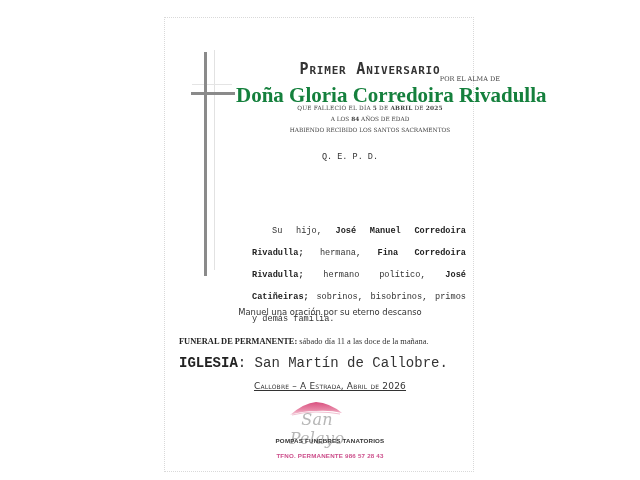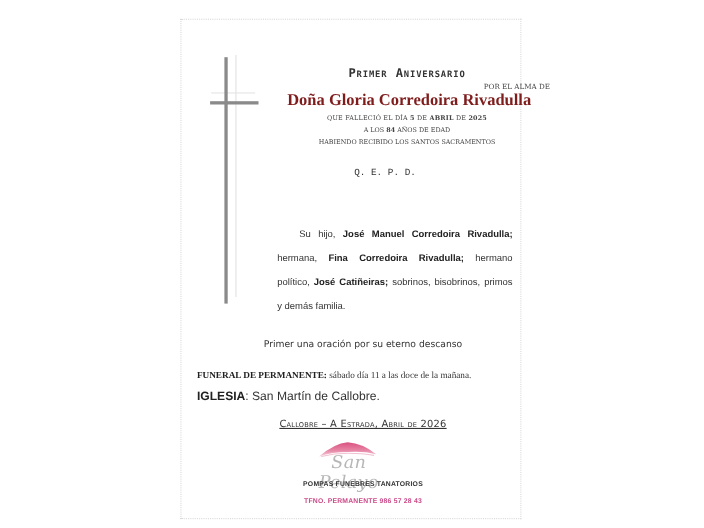--- a/index.html
+++ b/index.html
@@ -12,42 +12,42 @@
     border: 1px dotted #d9d9d9; box-sizing: border-box;
   }
   .cross-v { position: absolute; left: 204px; top: 52px; width: 3px; height: 224px; background: #8a8a8a; }
   .cross-h { position: absolute; left: 191px; top: 92px; width: 44px; height: 3px; background: #8a8a8a; }
   .ghost-v { position: absolute; left: 214px; top: 50px; width: 1px; height: 220px; background: #e2e2e2; }
   .ghost-h { position: absolute; left: 192px; top: 84px; width: 40px; height: 1px; background: #e4e4e4; }
 
   .abs { position: absolute; white-space: nowrap; }
   .center { text-align: center; }
   .title-small-caps {
-    left: 240px; width: 260px; top: 60px; font-size: 11px; letter-spacing: 0.8px;
+    left: 240px; width: 260px; top: 60px; font-size: 15px; letter-spacing: 0.8px;
     font-variant: small-caps; font-weight: bold; color: #333;
     font-family: "DejaVu Sans Mono", monospace;
   }
   .por-alma { left: 240px; width: 260px; top: 75px; font-size: 6.5px; color: #444; text-align: right; }
-  .name { left: 236px; width: 272px; top: 83px; font-size: 15px; font-weight: bold; color: #7f1d1d; font-family: "Liberation Serif", serif; }
+  .name { left: 236px; width: 272px; top: 83px; font-size: 21px; font-weight: bold; color: #15803d; font-family: "Liberation Serif", serif; }
   .fallecio { left: 240px; width: 260px; top: 105px; font-size: 5.8px; color: #444; letter-spacing: 0.2px; }
   .age { left: 240px; width: 260px; top: 116px; font-size: 5.8px; color: #444; }
   .sacr { left: 240px; width: 260px; top: 127px; font-size: 5.8px; color: #444; }
   .qepd { left: 300px; width: 100px; top: 152px; font-size: 8.5px; color: #333; font-family: Liberation Mono, monospace; }
 
   .family {
-    position: absolute; left: 252px; top: 201px; width: 214px;
-    font-family: Liberation Sans, sans-serif; font-size: 8.6px; line-height: 22px; color: #333;
+    position: absolute; left: 252px; top: 220px; width: 214px;
+    font-family: Liberation Mono, monospace; font-size: 8.6px; line-height: 22px; color: #333;
     text-align: justify;
   }
   .family .indent { display: inline-block; width: 20px; }
   .family b { color: #222; }
 
   .ruegan { left: 200px; width: 260px; top: 307px; font-size: 8.4px; color: #333; font-family: "DejaVu Sans", sans-serif; }
   .funeral { left: 179px; top: 337px; font-size: 8.4px; color: #333; font-family: "Liberation Serif", serif; }
-  .iglesia { left: 179px; top: 355px; font-size: 11px; color: #333; font-family: Liberation Sans, sans-serif; }
+  .iglesia { left: 179px; top: 355px; font-size: 14px; color: #333; font-family: Liberation Mono, monospace; }
   .funeral b, .iglesia b { color: #222; }
 
   .place { left: 200px; width: 260px; top: 381px; font-size: 9px; color: #333; font-family: "DejaVu Sans", sans-serif; font-variant: small-caps; letter-spacing: 0.2px; text-decoration: underline; }
 
   .logo { position: absolute; left: 286px; top: 399px; width: 60px; height: 34px; }
   .logo-text {
     position: absolute; left: 286px; top: 410px; width: 62px; text-align: center;
     font-family: "DejaVu Serif", serif; font-style: italic; font-size: 16px; color: #b7b7b7; letter-spacing: 0.3px;
   }
   .pompas { left: 230px; width: 200px; top: 437px; font-size: 6.2px; font-weight: bold; color: #333; font-family: "Liberation Sans", sans-serif; letter-spacing: 0.2px; }
@@ -72,21 +72,21 @@
 </div>
 <div class="abs center age">
   <span>A LOS </span><b>84</b><span> AÑOS DE EDAD</span>
 </div>
 <div class="abs center sacr">HABIENDO RECIBIDO LOS SANTOS SACRAMENTOS</div>
 
 <div class="abs center qepd">Q. E. P. D.</div>
 
 <div class="family"><span class="indent"></span><span>Su hijo, </span><b>José Manuel Corredoira Rivadulla;</b><span> hermana, </span><b>Fina Corredoira Rivadulla;</b><span> hermano político, </span><b>José Catiñeiras;</b><span> sobrinos, bisobrinos, primos y demás familia.</span></div>
 
-<div class="abs center ruegan">Primer una oración por su eterno descanso</div>
+<div class="abs center ruegan">Manuel una oración por su eterno descanso</div>
 
 <div class="abs funeral">
   <b>FUNERAL DE PERMANENTE:</b><span> sábado día 11 a las doce de la mañana.</span>
 </div>
 <div class="abs iglesia">
   <b>IGLESIA</b><span>: San Martín de Callobre.</span>
 </div>
 
 <div class="abs center place">Callobre – A Estrada, Abril de 2026</div>
 

